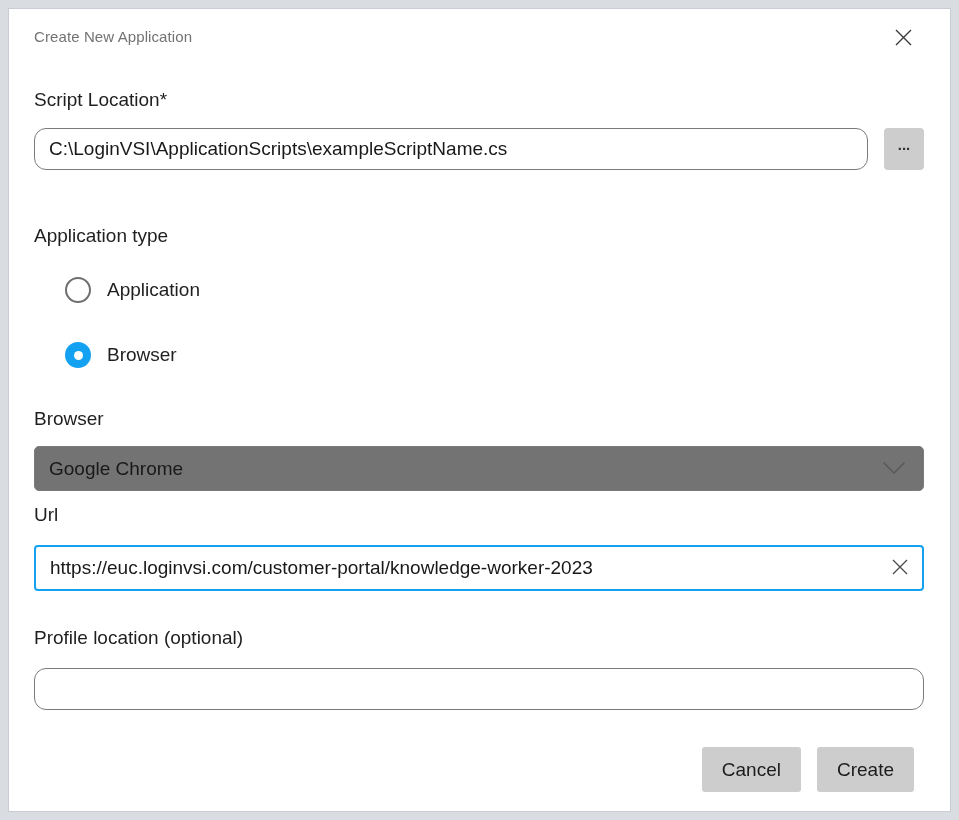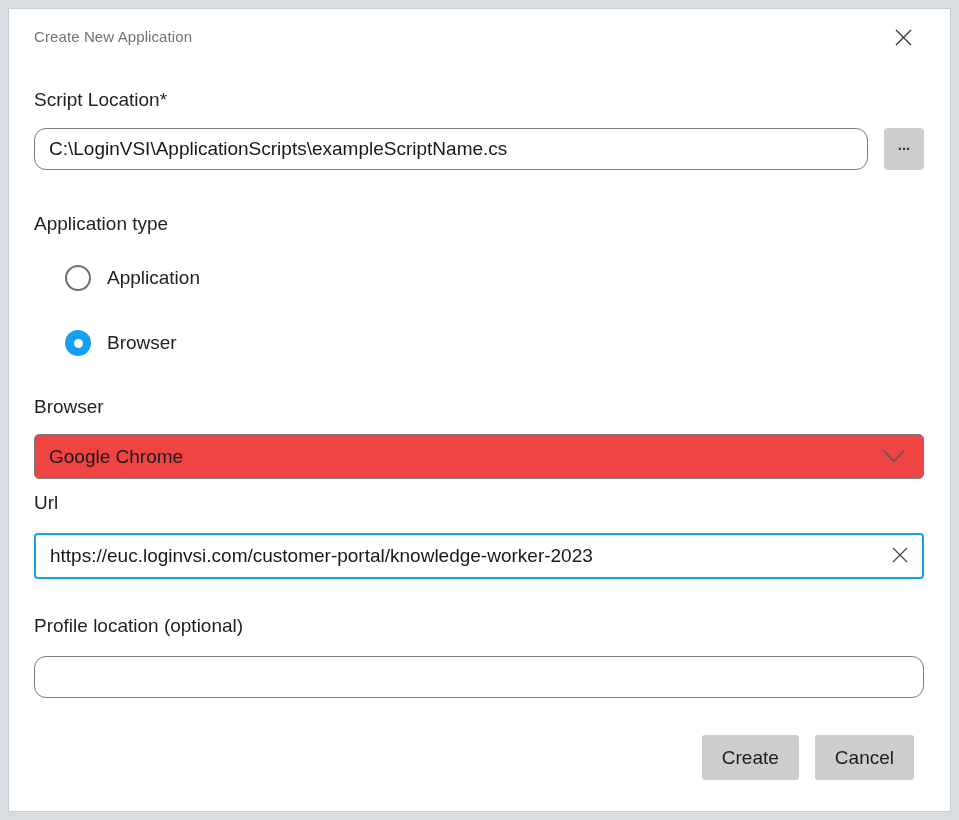--- a/index.html
+++ b/index.html
@@ -29,21 +29,21 @@
     background: transparent; border: none; cursor: pointer;
     display: flex; align-items: center; justify-content: center;
     color: #3a3a3a; padding: 0;
   }
   .close-btn svg { display: block; }
 
   .field-label {
     font-size: 19px; color: #1f1f1f; line-height: 23px;
   }
   .lbl-script { margin-top: 36px; }
-  .lbl-apptype { margin-top: 42px; }
+  .lbl-apptype { margin-top: 54px; }
   .lbl-browser { margin-top: 39px; }
   .lbl-url { margin-top: 12px; }
   .lbl-profile { margin-top: 35px; }
 
   .script-row { display: flex; align-items: stretch; margin-top: 17px; }
   .text-input {
     height: 42px; border: 1px solid #7b7b7b; border-radius: 12px;
     font-size: 19px; color: #191919; padding: 0 14px;
     font-family: "Liberation Sans", sans-serif;
     background: #fff; outline: none; width: 100%;
@@ -68,21 +68,21 @@
     content: ""; position: absolute; left: 50%; top: 50%;
     width: 9px; height: 9px; margin: -4.5px 0 0 -4.5px;
     background: #fff; border-radius: 50%;
   }
   .radio-label { font-size: 19px; color: #1f1f1f; margin-left: 16px; }
 
   .select-box {
     margin-top: 16px; height: 45px;
     border: 1px solid #7b7b7b; border-radius: 5px;
     display: flex; align-items: center; justify-content: space-between;
-    padding: 0 18px 0 14px; cursor: pointer; background: #ef4444;
+    padding: 0 18px 0 14px; cursor: pointer; background: #737373;
   }
   .select-value { font-size: 19px; color: #191919; }
   .select-box svg { display: block; }
 
   .url-box {
     margin-top: 19px; height: 46px;
     border: 2px solid var(--accent); border-radius: 4px;
     display: flex; align-items: center; justify-content: space-between;
     padding: 8px 14px; background: #fff;
   }
@@ -160,19 +160,19 @@
               <path d="M1 1 L15 15 M15 1 L1 15" stroke="currentColor" stroke-width="1.3" fill="none"></path>
             </svg>
           </span>
         </button>
       </div>
 
       <div class="field-label lbl-profile">Profile location (optional)</div>
       <input class="text-input profile-input" type="text" value="" style="">
 
       <div class="actions">
+        <button class="action-btn">Cancel</button>
         <button class="action-btn">Create</button>
-        <button class="action-btn">Cancel</button>
       </div>
 
     </div>
   </div>
 </div>
 
 </body></html>

